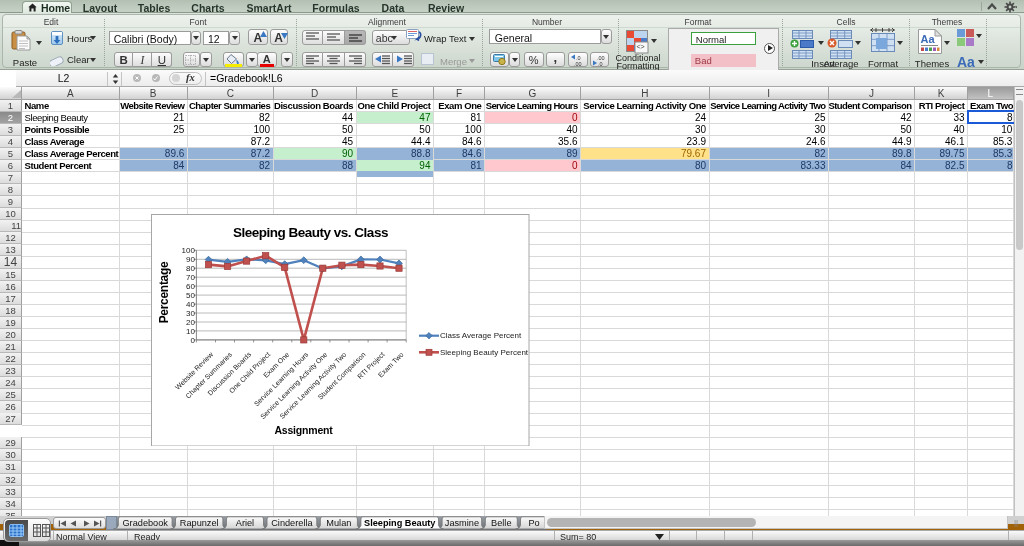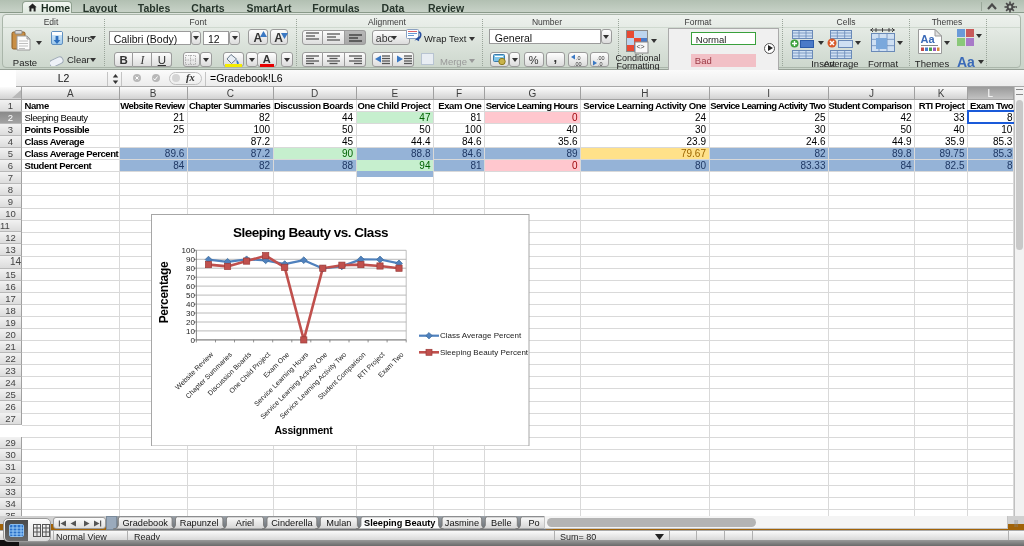--- a/index.html
+++ b/index.html
@@ -435,24 +435,24 @@
 <div class="abs" style="left:0;top:0.0px;width:22px;height:12.06px;background:linear-gradient(#f2f2f2,#dcdcdc);border-right:1px solid #a0a0a0;border-bottom:1px solid #b8b8b8;text-align:center;font-size:9.5px;color:#444;line-height:12.06px;">1</div>
 <div class="abs" style="left:0;top:12.06px;width:22px;height:12.06px;background:linear-gradient(#8a8a8a,#a2a2a2);border-right:1px solid #a0a0a0;border-bottom:1px solid #b8b8b8;text-align:center;font-size:9.5px;color:#fff;line-height:12.06px;">2</div>
 <div class="abs" style="left:0;top:24.12px;width:22px;height:12.06px;background:linear-gradient(#f2f2f2,#dcdcdc);border-right:1px solid #a0a0a0;border-bottom:1px solid #b8b8b8;text-align:center;font-size:9.5px;color:#444;line-height:12.06px;">3</div>
 <div class="abs" style="left:0;top:36.18px;width:22px;height:12.06px;background:linear-gradient(#f2f2f2,#dcdcdc);border-right:1px solid #a0a0a0;border-bottom:1px solid #b8b8b8;text-align:center;font-size:9.5px;color:#444;line-height:12.06px;">4</div>
 <div class="abs" style="left:0;top:48.24px;width:22px;height:12.06px;background:linear-gradient(#f2f2f2,#dcdcdc);border-right:1px solid #a0a0a0;border-bottom:1px solid #b8b8b8;text-align:center;font-size:9.5px;color:#444;line-height:12.06px;">5</div>
 <div class="abs" style="left:0;top:60.300000000000004px;width:22px;height:12.06px;background:linear-gradient(#f2f2f2,#dcdcdc);border-right:1px solid #a0a0a0;border-bottom:1px solid #b8b8b8;text-align:center;font-size:9.5px;color:#444;line-height:12.06px;">6</div>
 <div class="abs" style="left:0;top:72.36px;width:22px;height:12.06px;background:linear-gradient(#f2f2f2,#dcdcdc);border-right:1px solid #a0a0a0;border-bottom:1px solid #b8b8b8;text-align:center;font-size:9.5px;color:#444;line-height:12.06px;">7</div>
 <div class="abs" style="left:0;top:84.42px;width:22px;height:12.06px;background:linear-gradient(#f2f2f2,#dcdcdc);border-right:1px solid #a0a0a0;border-bottom:1px solid #b8b8b8;text-align:center;font-size:9.5px;color:#444;line-height:12.06px;">8</div>
 <div class="abs" style="left:0;top:96.48px;width:22px;height:12.06px;background:linear-gradient(#f2f2f2,#dcdcdc);border-right:1px solid #a0a0a0;border-bottom:1px solid #b8b8b8;text-align:center;font-size:9.5px;color:#444;line-height:12.06px;">9</div>
 <div class="abs" style="left:0;top:108.54px;width:22px;height:12.06px;background:linear-gradient(#f2f2f2,#dcdcdc);border-right:1px solid #a0a0a0;border-bottom:1px solid #b8b8b8;text-align:center;font-size:9.5px;color:#444;line-height:12.06px;">10</div>
-<div class="abs" style="left:0;top:120.60000000000001px;width:22px;height:12.06px;background:linear-gradient(#f2f2f2,#dcdcdc);border-right:1px solid #a0a0a0;border-bottom:1px solid #b8b8b8;text-align:left;font-size:9.5px;color:#444;line-height:12.06px;">11</div>
+<div class="abs" style="left:0;top:120.60000000000001px;width:22px;height:12.06px;background:linear-gradient(#f2f2f2,#dcdcdc);border-right:1px solid #a0a0a0;border-bottom:1px solid #b8b8b8;text-align:right;font-size:9.5px;color:#444;line-height:12.06px;">11</div>
 <div class="abs" style="left:0;top:132.66px;width:22px;height:12.06px;background:linear-gradient(#f2f2f2,#dcdcdc);border-right:1px solid #a0a0a0;border-bottom:1px solid #b8b8b8;text-align:center;font-size:9.5px;color:#444;line-height:12.06px;">12</div>
 <div class="abs" style="left:0;top:144.72px;width:22px;height:12.06px;background:linear-gradient(#f2f2f2,#dcdcdc);border-right:1px solid #a0a0a0;border-bottom:1px solid #b8b8b8;text-align:center;font-size:9.5px;color:#444;line-height:12.06px;">13</div>
-<div class="abs" style="left:0;top:156.78px;width:22px;height:12.06px;background:linear-gradient(#f2f2f2,#dcdcdc);border-right:1px solid #a0a0a0;border-bottom:1px solid #b8b8b8;text-align:right;font-size:10px;color:#444;line-height:12.06px;">14</div>
+<div class="abs" style="left:0;top:156.78px;width:22px;height:12.06px;background:linear-gradient(#f2f2f2,#dcdcdc);border-right:1px solid #a0a0a0;border-bottom:1px solid #b8b8b8;text-align:center;font-size:12px;color:#444;line-height:12.06px;">14</div>
 <div class="abs" style="left:0;top:168.84px;width:22px;height:12.06px;background:linear-gradient(#f2f2f2,#dcdcdc);border-right:1px solid #a0a0a0;border-bottom:1px solid #b8b8b8;text-align:center;font-size:9.5px;color:#444;line-height:12.06px;">15</div>
 <div class="abs" style="left:0;top:180.9px;width:22px;height:12.06px;background:linear-gradient(#f2f2f2,#dcdcdc);border-right:1px solid #a0a0a0;border-bottom:1px solid #b8b8b8;text-align:center;font-size:9.5px;color:#444;line-height:12.06px;">16</div>
 <div class="abs" style="left:0;top:192.96px;width:22px;height:12.06px;background:linear-gradient(#f2f2f2,#dcdcdc);border-right:1px solid #a0a0a0;border-bottom:1px solid #b8b8b8;text-align:center;font-size:9.5px;color:#444;line-height:12.06px;">17</div>
 <div class="abs" style="left:0;top:205.02px;width:22px;height:12.06px;background:linear-gradient(#f2f2f2,#dcdcdc);border-right:1px solid #a0a0a0;border-bottom:1px solid #b8b8b8;text-align:center;font-size:9.5px;color:#444;line-height:12.06px;">18</div>
 <div class="abs" style="left:0;top:217.08px;width:22px;height:12.06px;background:linear-gradient(#f2f2f2,#dcdcdc);border-right:1px solid #a0a0a0;border-bottom:1px solid #b8b8b8;text-align:center;font-size:9.5px;color:#444;line-height:12.06px;">19</div>
 <div class="abs" style="left:0;top:229.14000000000001px;width:22px;height:12.06px;background:linear-gradient(#f2f2f2,#dcdcdc);border-right:1px solid #a0a0a0;border-bottom:1px solid #b8b8b8;text-align:center;font-size:9.5px;color:#444;line-height:12.06px;">20</div>
 <div class="abs" style="left:0;top:241.20000000000002px;width:22px;height:12.06px;background:linear-gradient(#f2f2f2,#dcdcdc);border-right:1px solid #a0a0a0;border-bottom:1px solid #b8b8b8;text-align:center;font-size:9.5px;color:#444;line-height:12.06px;">21</div>
 <div class="abs" style="left:0;top:253.26000000000002px;width:22px;height:12.06px;background:linear-gradient(#f2f2f2,#dcdcdc);border-right:1px solid #a0a0a0;border-bottom:1px solid #b8b8b8;text-align:center;font-size:9.5px;color:#444;line-height:12.06px;">22</div>
 <div class="abs" style="left:0;top:265.32px;width:22px;height:12.06px;background:linear-gradient(#f2f2f2,#dcdcdc);border-right:1px solid #a0a0a0;border-bottom:1px solid #b8b8b8;text-align:center;font-size:9.5px;color:#444;line-height:12.06px;">23</div>
 <div class="abs" style="left:0;top:277.38px;width:22px;height:12.06px;background:linear-gradient(#f2f2f2,#dcdcdc);border-right:1px solid #a0a0a0;border-bottom:1px solid #b8b8b8;text-align:center;font-size:9.5px;color:#444;line-height:12.06px;">24</div>
@@ -591,21 +591,21 @@
 <div class="abs" style="left:581px;top:36.18px;width:127.5px;height:11.06px;font-size:10px;line-height:11.06px;white-space:nowrap;overflow:hidden;color:#000;">
       <span style="position:absolute;right:2.5px;white-space:nowrap;">23.9</span>
     </div>
 <div class="abs" style="left:709.5px;top:36.18px;width:118.5px;height:11.06px;font-size:10px;line-height:11.06px;white-space:nowrap;overflow:hidden;color:#000;">
       <span style="position:absolute;right:2.5px;white-space:nowrap;">24.6</span>
     </div>
 <div class="abs" style="left:829px;top:36.18px;width:85px;height:11.06px;font-size:10px;line-height:11.06px;white-space:nowrap;overflow:hidden;color:#000;">
       <span style="position:absolute;right:2.5px;white-space:nowrap;">44.9</span>
     </div>
 <div class="abs" style="left:915px;top:36.18px;width:52px;height:11.06px;font-size:10px;line-height:11.06px;white-space:nowrap;overflow:hidden;color:#000;">
-      <span style="position:absolute;right:2.5px;white-space:nowrap;">35.9</span>
+      <span style="position:absolute;right:2.5px;white-space:nowrap;">46.1</span>
     </div>
 <div class="abs" style="left:968px;top:36.18px;width:44.5px;height:11.06px;font-size:10px;line-height:11.06px;white-space:nowrap;overflow:hidden;color:#000;">
       <div style="position:absolute;left:0;top:0;width:50px;text-align:right;">85.33</div>
     </div>
 <div class="abs" style="left:22px;top:48.24px;width:96.5px;height:11.06px;font-size:9.5px;letter-spacing:-0.4px;line-height:11.06px;white-space:nowrap;overflow:hidden;font-weight:bold;color:#000;text-align:left;padding-left:2.5px;">Class Average Percent</div>
 <div class="abs" style="left:119.5px;top:48.24px;width:67.30000000000001px;height:11.06px;font-size:10px;line-height:11.06px;white-space:nowrap;overflow:hidden;background:#95B3D7;color:#1F3864;">
       <span style="position:absolute;right:2.5px;white-space:nowrap;">89.6</span>
     </div>
 <div class="abs" style="left:187.8px;top:48.24px;width:84.89999999999998px;height:11.06px;font-size:10px;line-height:11.06px;white-space:nowrap;overflow:hidden;background:#95B3D7;color:#1F3864;">
       <span style="position:absolute;right:2.5px;white-space:nowrap;">87.2</span>

